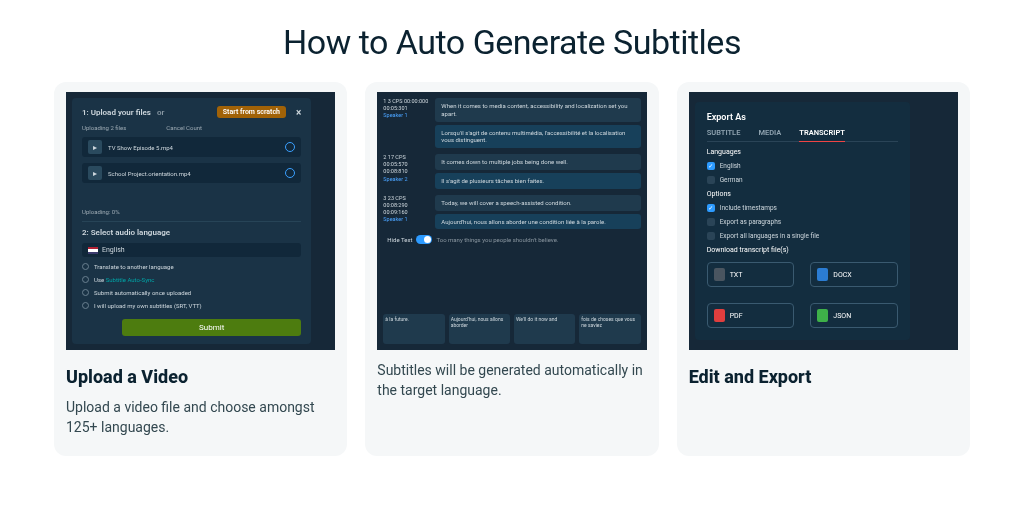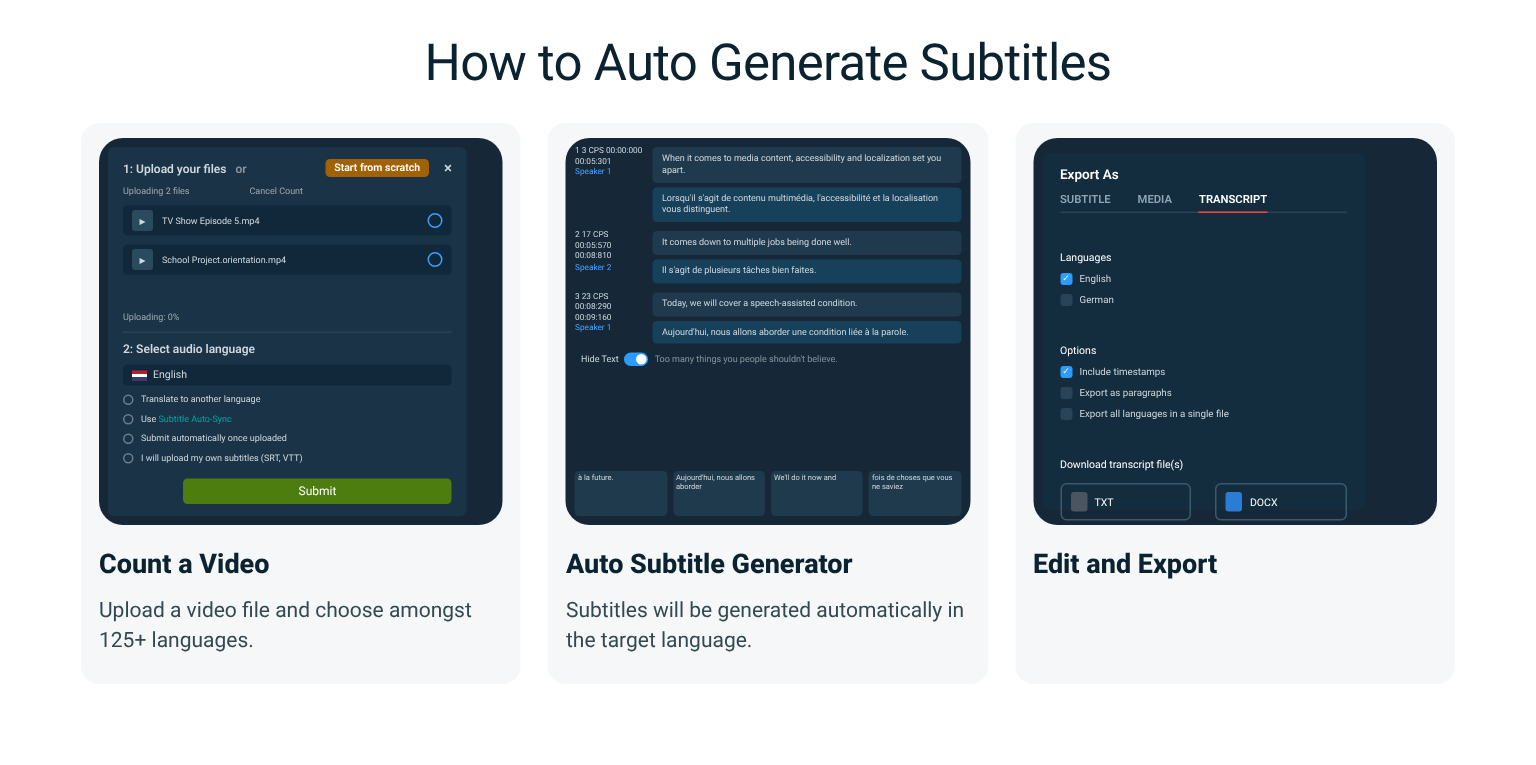--- a/index.html
+++ b/index.html
@@ -28,21 +28,21 @@
     background: #f5f7f8;
     border-radius: 12px;
     padding: 10px 12px 18px;
     display: flex;
     flex-direction: column;
   }
   .mock {
     width: 100%;
     height: 258px;
     background: #162838;
-    border-radius: 16px;
+    border-radius: 0;
     color: #cfd8de;
     font-size: 7px;
     position: relative;
     overflow: hidden;
   }
   
   .ul-panel { position:absolute; inset:6px 24px 6px 6px; background:#1a3346; border-radius:4px; padding:8px 10px; display:flex; flex-direction:column; gap:6px;}
   .ul-head { display:flex; align-items:center; gap:6px; font-size:8px; font-weight:600; }
   .ul-btn { background:#a16207; color:#fff; border-radius:3px; padding:2px 6px; font-size:7px; margin-left:auto; }
   .ul-close { font-size:10px; margin-left:4px; }
@@ -68,21 +68,21 @@
   .switch{ width:16px; height:9px; background:#2d9bff; border-radius:5px; position:relative;}
   .switch::after{content:"";position:absolute;right:1px;top:1px;width:7px;height:7px;background:#fff;border-radius:50%;}
   .timeline{ margin-top:auto; display:flex; gap:4px; height:30px;}
   .clip{ flex:1; background:#1f3a4d; border-radius:3px; font-size:5px; padding:2px; overflow:hidden;}
   
   .ex-panel{ position:absolute; inset:10px 48px 10px 6px; background:#132d3f; border-radius:4px; padding:10px 12px; display:flex; flex-direction:column; gap:6px;}
   .ex-title{ font-size:9px; font-weight:600; color:#fff;}
   .tabs{ display:flex; gap:18px; font-size:7.5px; font-weight:600; color:#8fa3b0; border-bottom:1px solid #2a4457;}
   .tab{ padding-bottom:4px;}
   .tab.active{ color:#fff; border-bottom:1px solid #ef4444; margin-bottom:-1px;}
-  .sect-label{ font-size:7px; color:#fff;margin-top:20px;}
+  .sect-label{ font-size:7px; color:#fff;}
   .chk-row{ display:flex; align-items:center; gap:5px; font-size:6.5px; color:#cfd8de;}
   .chk{ width:8px; height:8px; border-radius:2px; background:#2a4457;}
   .chk.on{ background:#2d9bff;}
   .chk.on::after{content:"✓"; color:#fff; font-size:6px; display:block; text-align:center; line-height:8px;}
   .dlgrid{ display:grid; grid-template-columns:1fr 1fr; gap:16px; margin-top:2px;}
   .dlbtn{ border:1px solid #3a5a70; border-radius:4px; padding:5px 6px; display:flex; align-items:center; gap:5px; font-size:7px; color:#fff;}
   .fi{ width:11px; height:13px; border-radius:2px;}
   
   .cap-title { font-size: 18px; font-weight:800; color:#0b2230; margin-top:16px;}
   .cap-desc { font-size: 14px; color:#334850; margin-top:10px; line-height:1.45;}
@@ -137,21 +137,21 @@
             <span class="radio"></span>
             <span>Submit automatically once uploaded</span>
           </div>
         <div class="radio-row">
             <span class="radio"></span>
             <span>I will upload my own subtitles (SRT, VTT)</span>
           </div>
         <div class="submit">Submit</div>
       </div>
     </div>
-    <div class="cap-title">Count a Video</div>
+    <div class="cap-title">Upload a Video</div>
     <div class="cap-desc">Upload a video file and choose amongst 125+ languages.</div>
   </div>
 
   <div class="card">
     <div class="mock">
       <div class="tr-col">
         <div class="seg">
           <div class="seg-meta">
             <span>1</span>
             <span>3 CPS   00:00:000
@@ -193,21 +193,20 @@
           <span style="opacity:.6">Too many things you people shouldn't believe.</span>
         </div>
         <div class="timeline">
           <div class="clip">à la future.</div>
           <div class="clip">Aujourd'hui, nous allons aborder</div>
           <div class="clip">We'll do it now and</div>
           <div class="clip">fois de choses que vous ne saviez</div>
         </div>
       </div>
     </div>
-    <div class="cap-title">Auto Subtitle Generator</div>
     <div class="cap-desc">Subtitles will be generated automatically in the target language.</div>
   </div>
 
   <div class="card">
     <div class="mock">
       <div class="ex-panel">
         <div class="ex-title">Export As</div>
         <div class="tabs">
           <div class="tab">SUBTITLE</div>
           <div class="tab">MEDIA</div>

